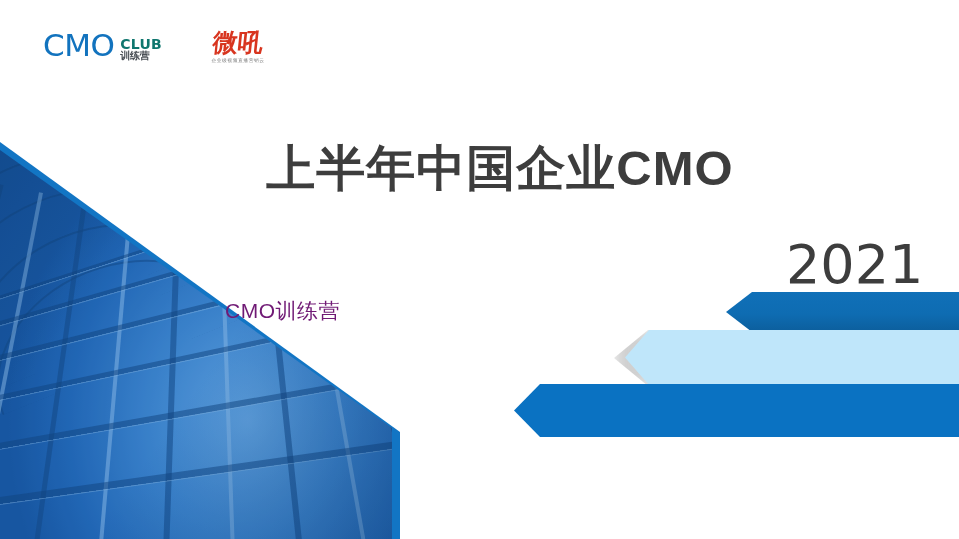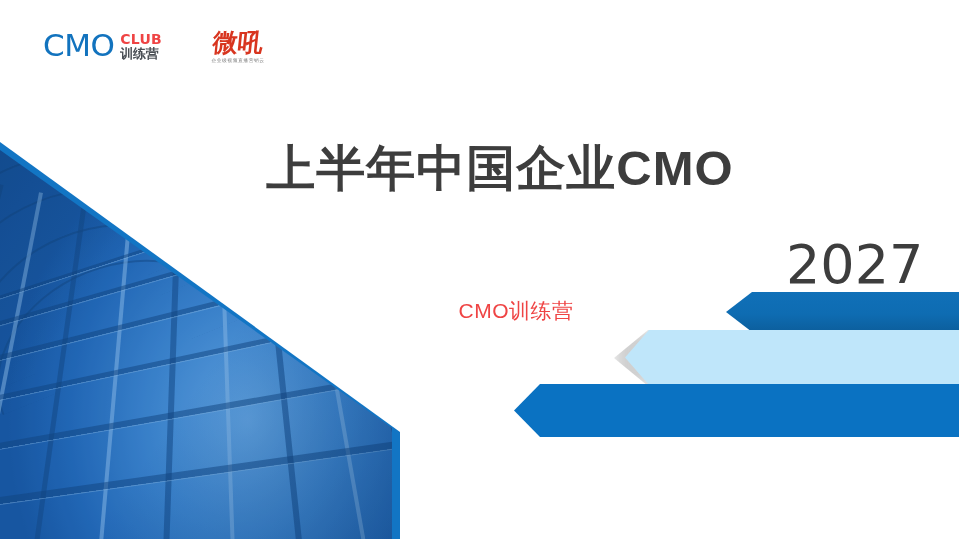--- a/index.html
+++ b/index.html
@@ -101,21 +101,21 @@
   .logo-bar {
     position: absolute;
     left: 43px;
     top: 28px;
     display: flex;
     align-items: center;
     gap: 18px;
   }
   .cmo-logo {
     display: flex;
-    align-items: center;
+    align-items: flex-end;
     gap: 6px;
   }
   .cmo-mark {
     font-family: "DejaVu Sans", sans-serif;
     font-size: 31px;
     font-weight: 400;
     letter-spacing: -0.5px;
     color: #1273be;
     line-height: 1;
   }
@@ -123,24 +123,24 @@
     display: flex;
     flex-direction: column;
     line-height: 1.02;
     padding-top: 1px;
   }
   .cmo-sub .en {
     font-family: "DejaVu Sans", sans-serif;
     font-size: 14px;
     font-weight: 700;
     letter-spacing: 0.2px;
-    color: #ef4444;
+    color: #0f766e;
   }
   .cmo-sub .cn {
-    font-size: 13px;
+    font-size: 10px;
     font-weight: 700;
     letter-spacing: -0.3px;
     color: #4a4f55;
   }
   .divider-gap { width: 12px; }
   .weihou-logo {
     display: flex;
     flex-direction: column;
     align-items: center;
     line-height: 1;
@@ -173,27 +173,26 @@
   .title-line {
     font-size: 49px;
     font-weight: 700;
     color: #3d3d3d;
     letter-spacing: 1px;
     line-height: 1.33;
     white-space: nowrap;
   }
   .subtitle {
     position: absolute;
-    left: 256px;
+    left: 225px;
     top: 297px;
     width: 520px;
-    text-align: center;
     font-size: 21px;
     font-weight: 400;
-    color: #ef4444;
+    color: #701a75;
     letter-spacing: 0.5px;
   }
 
   
   .year {
     position: absolute;
     left: 786px;
     top: 238px;
     font-family: "DejaVu Sans", sans-serif;
     font-size: 54px;
@@ -307,15 +306,15 @@
     </div>
 
   </div>
 
   <div class="title-block">
     <div class="title-line">上半年中国企业CMO</div>
   </div>
 
   <div class="subtitle">CMO训练营</div>
 
-  <div class="year">2027</div>
+  <div class="year">2021</div>
 
 </div>
 
 </body></html>

